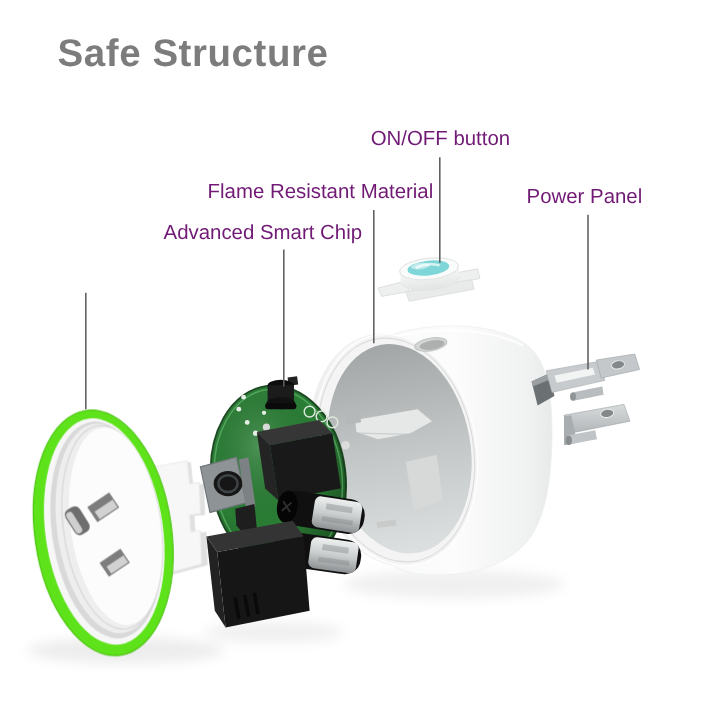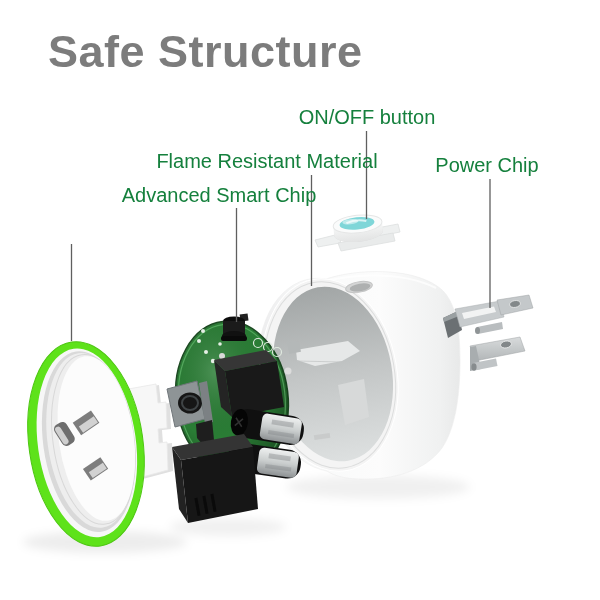--- a/index.html
+++ b/index.html
@@ -3,25 +3,25 @@
 <meta charset="utf-8">
 <style>
   html,body{margin:0;padding:0;background:#fff;}
   .stage{
     position:relative;width:600px;height:600px;overflow:hidden;background:#ffffff;
     font-family:"Liberation Sans", sans-serif;
   }
   .stage svg{position:absolute;left:0;top:0;}
   .page-title{
     position:absolute;left:48px;top:26px;
-    font-size:45px;font-weight:600;letter-spacing:.5px;color:#7c7c7c;white-space:nowrap;
+    font-size:32px;font-weight:600;letter-spacing:.5px;color:#7c7c7c;white-space:nowrap;
   }
   .callout-label{
     position:absolute;transform:translateX(-50%);
-    font-size:20px;color:#15803d;white-space:nowrap;
+    font-size:17px;color:#701a75;white-space:nowrap;
   }
   .lbl-socket{left:80px;top:217px;}
   .lbl-chip{left:219px;top:184px;text-align:center;}
   .lbl-flame{left:267px;top:150px;}
   .lbl-onoff{left:367px;top:106px;}
   .lbl-power{left:487px;top:154px;}
 </style>
 </head>
 <body>
 
@@ -220,14 +220,14 @@
     <path d="M311.5,175 V286"></path>
     <path d="M366.5,131 V219"></path>
     <path d="M490,179 V308"></path>
   </g>
 </svg>
 
   <div class="page-title">Safe Structure</div>
   <div class="callout-label lbl-chip">Advanced Smart Chip</div>
   <div class="callout-label lbl-flame">Flame Resistant Material</div>
   <div class="callout-label lbl-onoff">ON/OFF button</div>
-  <div class="callout-label lbl-power">Power Chip</div>
+  <div class="callout-label lbl-power">Power Panel</div>
 </div>
 
 </body></html>

